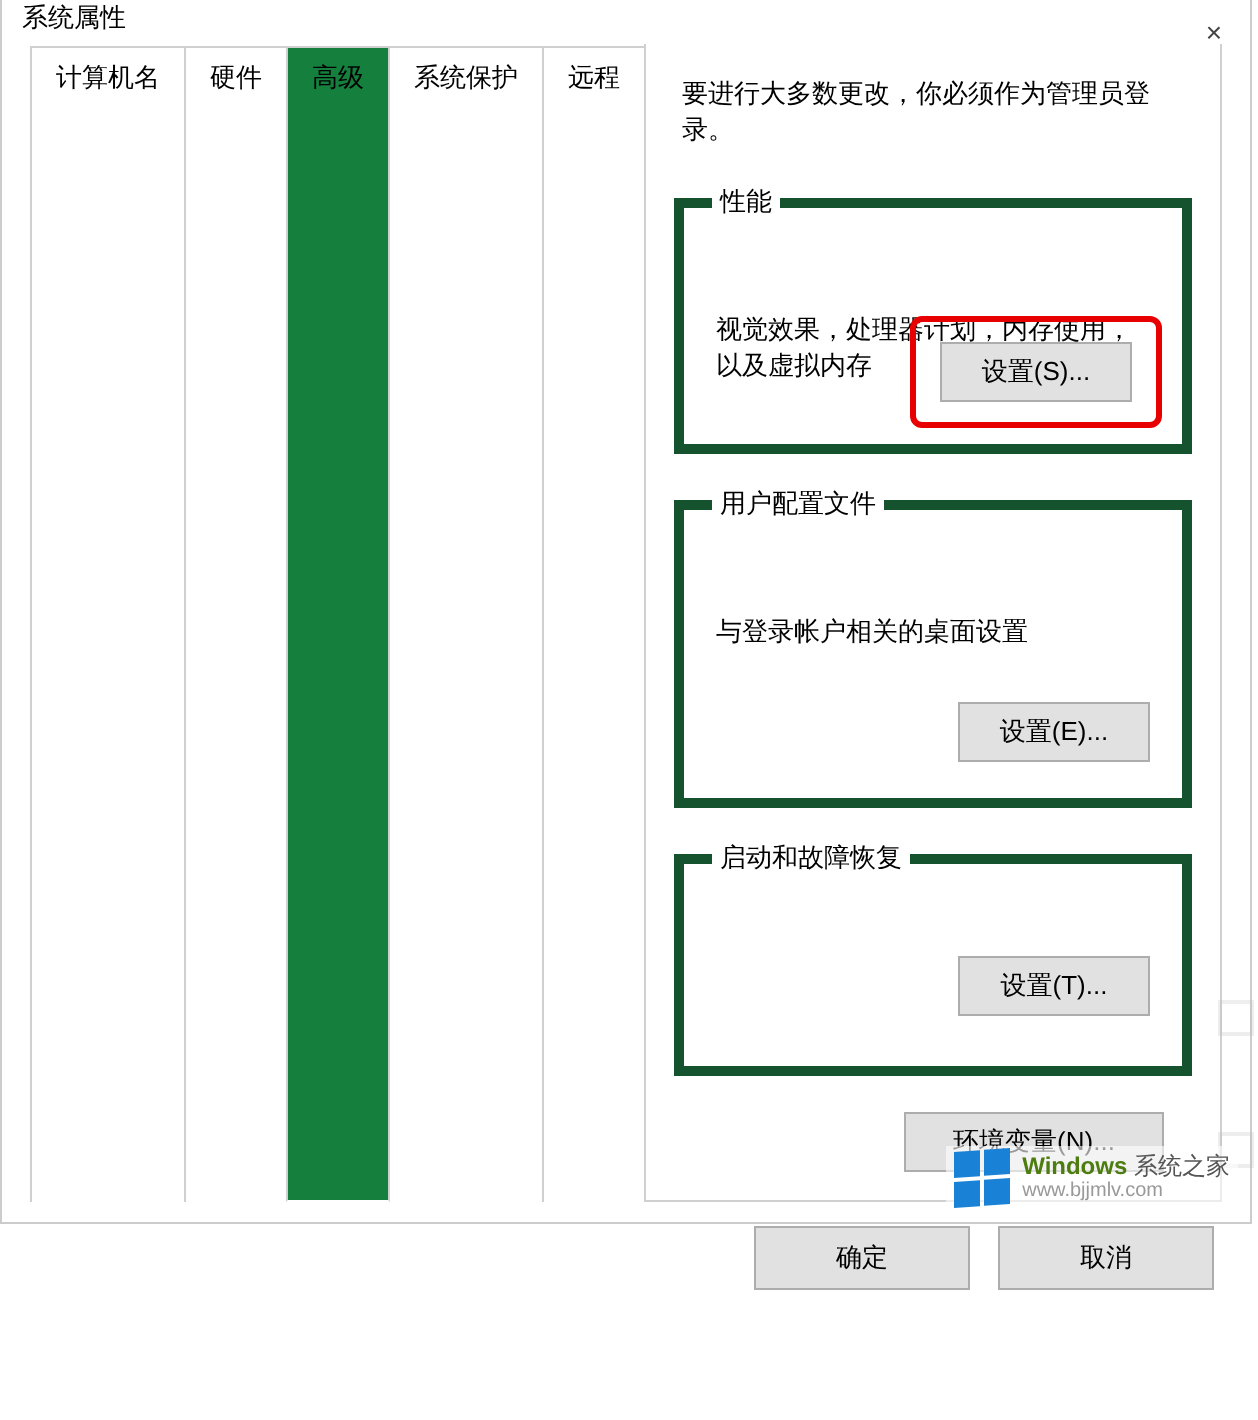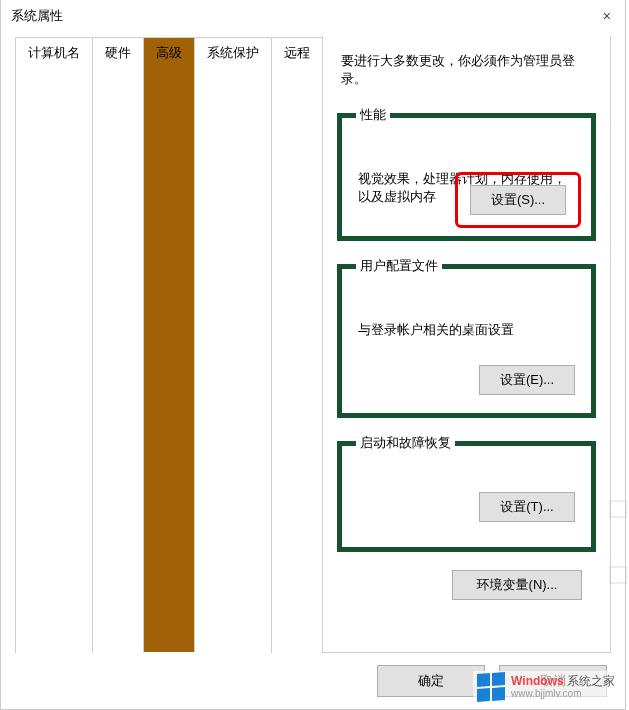--- a/index.html
+++ b/index.html
@@ -9,21 +9,21 @@
       background: #fff;
       width: 629px;
       height: 710px;
       position: relative;
       color: #000;
     }
     .window {
       border: 1px solid #ccc;
       border-top: none;
       width: 626px;
-      height: 710px;
+      height: 612px;
       background: #fff;
       display: flex;
       flex-direction: column;
       position: relative;
     }
     .titlebar {
       height: 32px;
       display: flex;
       align-items: center;
       padding: 0 10px;
@@ -57,21 +57,21 @@
       padding: 6px 12px 5px 12px;
       border: 1px solid #d0d0d0;
       border-bottom: none;
       background: #fff;
       margin-right: -1px;
       cursor: default;
       position: relative;
       top: 1px;
     }
     .tab.active {
-      background: #a16207;
+      background: #15803d;
       border-bottom: 1px solid #fff;
       z-index: 2;
     }
     .tab.inactive {
       background: #fff;
     }
     .tab-panel {
       border: 1px solid #d0d0d0;
       border-top: none;
       padding: 16px 14px 14px 14px;
@@ -149,21 +149,21 @@
       height: 28px;
       display: grid;
       grid-template-columns: 1fr 1fr;
       grid-template-rows: 1fr 1fr;
       gap: 2px;
       transform: skewY(-4deg);
     }
     .watermark .win-logo span { background: #1a82d6; }
     .watermark .wt-text { display: flex; flex-direction: column; font-size: 10px; color: #999; line-height: 1.1; }
     .watermark .wt-text .line1 { font-size: 12px; color: #555; }
-    .watermark .wt-text .line1 .brand { color: #ef4444; font-weight: bold; text-align: right; }
+    .watermark .wt-text .line1 .brand { color: #4d7c0f; font-weight: bold; text-align: right; }
     .side-icons {
       position: absolute;
       right: -2px;
       top: 500px;
       display: flex;
       flex-direction: column;
       gap: 48px;
       opacity: 0.25;
       pointer-events: none;
     }

